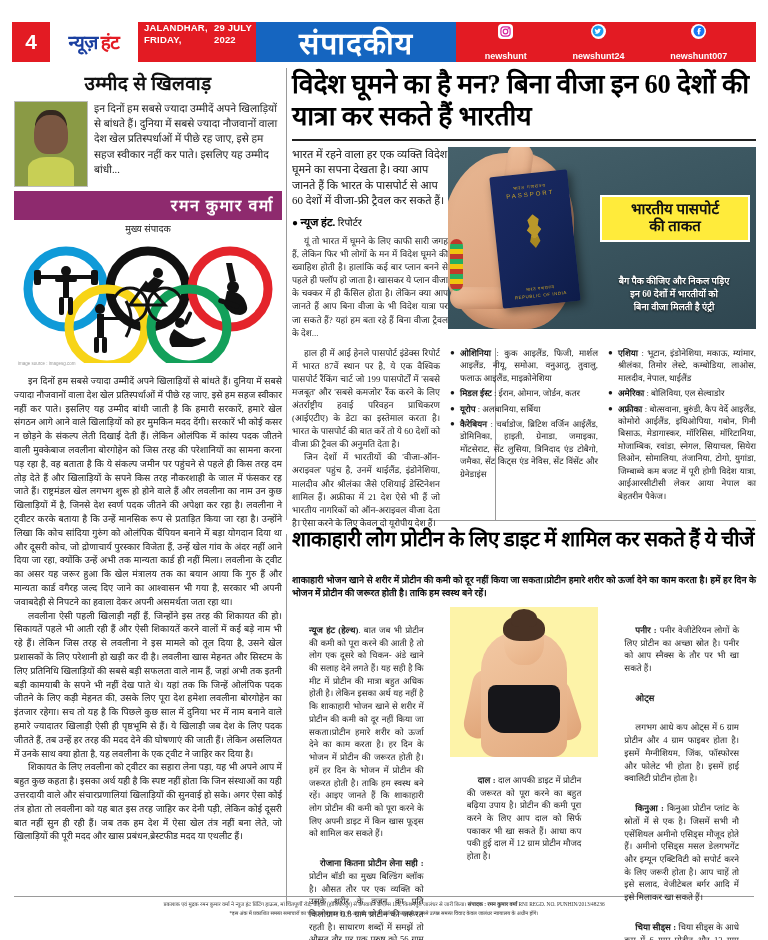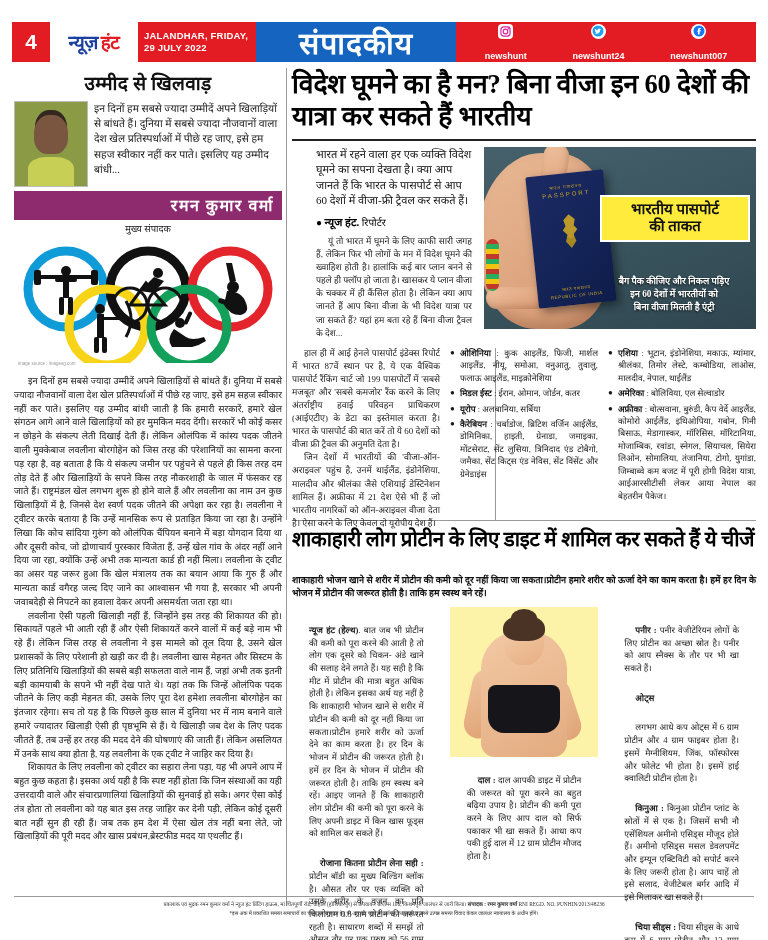--- a/index.html
+++ b/index.html
@@ -33,21 +33,21 @@
     background: #ffffff; padding: 0 5px;
     display: flex; align-items: center; justify-content: center;
     min-width: 88px;
   }
   .mh-logo .lg1 { color:#1a3fa0; font-weight:bold; font-size:19px;
     font-family:"Liberation Sans", sans-serif; letter-spacing:-0.5px;}
   .mh-logo .lg2 { color:#e31b23; font-weight:bold; font-size:19px;
     font-family:"Liberation Sans", sans-serif; margin-left:3px; letter-spacing:-0.5px;}
   .mh-date {
     background: #e31b23; color: #fff; flex: 0 0 118px;
-    display: flex; flex-direction: column; justify-content: center;
+    display: flex; flex-direction: row; justify-content: center;
     padding-left: 6px;
     font-family: "Liberation Sans", sans-serif;
     font-weight: bold; font-size: 9.5px; line-height: 1.25;
     letter-spacing: .2px;
   }
   .mh-section {
     background: #1565c0; color: #fff; flex: 0 0 200px;
     display: flex; align-items: center; justify-content: center;
     font-family: "Liberation Sans", sans-serif;
     font-weight: bold; font-size: 30px; letter-spacing: 1px;
@@ -129,21 +129,21 @@
 
   
   .rcol { position: absolute; left: 292px; top: 68px; width: 464px; }
   .main-head {
     font-size: 26.5px; line-height: 1.22; font-weight: bold;
     color: #000; font-family: "Liberation Serif", serif;
     letter-spacing: -.2px;
   }
   .head-rule { height: 2px; background: #222; margin: 6px 0 6px; }
 
-  .a1-grid { display: flex; gap: 12px; margin-top: 4px; margin-left: 24px; }
+  .a1-grid { display: flex; gap: 0; margin-top: 4px; }
   .a1-left { width: 156px; flex: 0 0 156px; }
   .a1-right { flex: 1; position: relative; }
   .intro {
     font-size: 11px; line-height: 1.42; color: #111; text-align: left;
   }
   .byline { font-size: 10px; margin-top: 5px; }
   .byline b { font-size: 11px; }
   .colbody {
     font-size: 8.9px; line-height: 1.47; text-align: justify; color: #1a1a1a;
     margin-top: 6px;
@@ -516,21 +516,21 @@
           <div class="fit-hair"></div>
           <div class="fit-bun"></div>
         </div>
         <p><b>दाल :</b> <span>दाल आपकी डाइट में प्रोटीन की जरूरत को पूरा करने का बहुत बढ़िया उपाय है। प्रोटीन की कमी पूरा करने के लिए आप दाल को सिर्फ पकाकर भी खा सकते हैं। आधा कप पकी हुई दाल में 12 ग्राम प्रोटीन मौजद होता है।</span></p>
       </div>
 
       <div class="a2-col">
         <p><b>पनीर :</b> <span>पनीर वेजीटेरियन लोगों के लिए प्रोटीन का अच्छा स्रोत है। पनीर को आप स्नैक्स के तौर पर भी खा सकते हैं।</span></p>
         <p><b>ओट्स</b></p>
         <p>लगभग आधे कप ओट्स में 6 ग्राम प्रोटीन और 4 ग्राम फाइबर होता है। इसमें मैग्नीशियम, जिंक, फॉस्फोरस और फोलेट भी होता है। इसमें हाई क्वालिटी प्रोटीन होता है।</p>
-        <p><b>किनुआ :</b> <span>किनुआ प्रोटीन प्लांट के स्रोतों में से एक है। जिसमें सभी नौ एसेंशियल अमीनो एसिड्स मौजूद होते हैं। अमीनो एसिड्स मसल डेवलपमेंट और इम्यून एक्टिविटी को सपोर्ट करने के लिए जरूरी होता है। आप चाहें तो इसे सलाद, वेजीटेबल बर्गर आदि में इसे मिलाकर खा सकते हैं।</span></p>
+        <p><b>किनुआ :</b> <span>किनुआ प्रोटीन प्लांट के स्रोतों में से एक है। जिसमें सभी नौ एसेंशियल अमीनो एसिड्स मौजूद होते हैं। अमीनो एसिड्स मसल डेलगभगेंट और इम्यून एक्टिविटी को सपोर्ट करने के लिए जरूरी होता है। आप चाहें तो इसे सलाद, वेजीटेबल बर्गर आदि में इसे मिलाकर खा सकते हैं।</span></p>
         <p><b>चिया सीड्स :</b> <span>चिया सीड्स के आधे कप में 6 ग्राम प्रोटीन और 13 ग्राम फाइबर मौजूद होता है। यह आयरन, कैल्शियम, सेलेनियम और मैग्नीशियम का बढ़िया स्रोत है। इसके अलावा इसमें ओमेगा- 3 फैटी एसिड और एंटी- ऑक्सीडेंट भी मौजूद होता है।</span></p>
       </div>
     </div>
   </div>
 
   <div class="footer">
     <div>
       <span>प्रकाशक एवं मुद्रक रमन कुमार वर्मा ने न्यूज हंट प्रिंटिंग हाऊस, मां चिंतपूर्णी रोड, चौहाल (होशियारपुर) से छपवाकर बीएल्स 106, किशनपुरा जालंधर से जारी किया।</span>
       <b>संपादक : रमन कुमार वर्मा</b>
       <span>RNI REGD. NO. PUNHIN/2013/48236</span>

